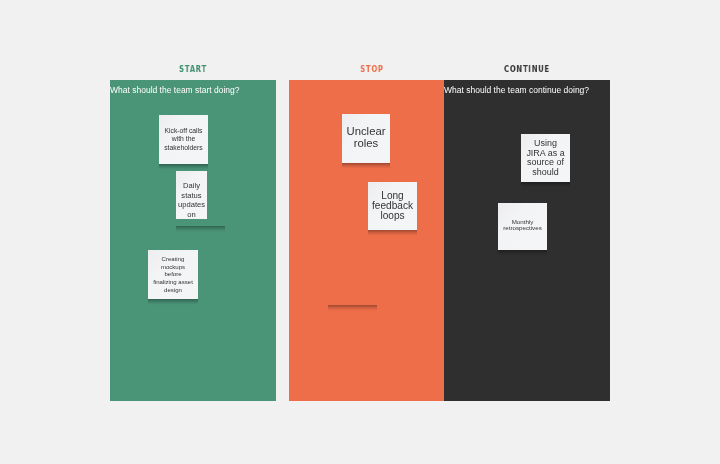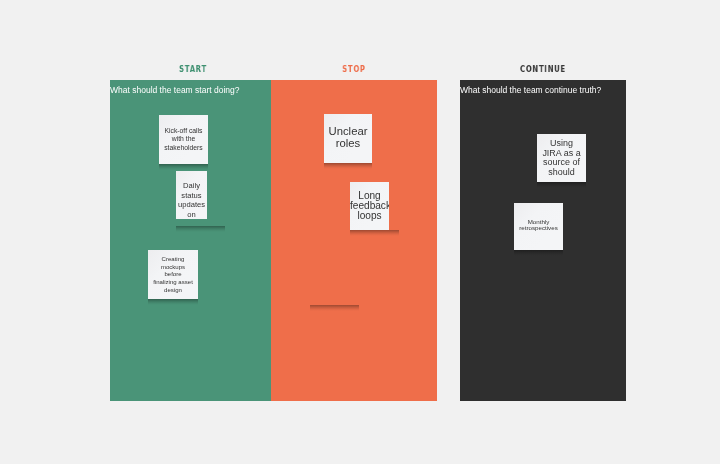--- a/index.html
+++ b/index.html
@@ -23,22 +23,22 @@
     width: 500px;
     height: 340px;
   }
   .column {
     position: absolute;
     top: 0;
     width: 166px;
     height: 340px;
   }
   .col-start    { left: 0; }
-  .col-stop     { left: 161px; }
-  .col-continue { left: 350px; }
+  .col-stop     { left: 179px; }
+  .col-continue { left: 334px; }
 
   
   .col-title {
     position: absolute;
     left: 0;
     top: 0;
     width: 166px;
     height: 19px;
     text-align: center;
     font-family: "DejaVu Sans", sans-serif;
@@ -119,21 +119,21 @@
   .s-daily     { left: 66px;  top: 145.3px; width: 49px; }
 
   .n-mockups   { left: 38px;  top: 169.3px; width: 50px; height: 49px; }
   .n-mockups  .note-text { top: 6.4px;  font-size: 6.05px; line-height: 7.7px; }
   .s-mockups   { left: 38px;  top: 218.3px; width: 50px; }
 
   .n-unclear   { left: 53px;  top: 33.3px;  width: 48px; height: 49px; }
   .n-unclear  .note-text { top: 11.4px; font-size: 11.3px; line-height: 12.1px; }
   .s-unclear   { left: 53px;  top: 82.3px;  width: 48px; }
 
-  .n-feedback  { left: 79px;  top: 101.3px; width: 39px; height: 48px; }
+  .n-feedback  { left: 79px;  top: 101.3px; width: 49px; height: 48px; }
   .n-feedback .note-text { top: 9.2px;  font-size: 10.1px; line-height: 9.8px; }
   .s-feedback  { left: 79px;  top: 149.3px; width: 49px; }
 
   .n-shifting  { left: 39px;  top: 176.3px; width: 49px; height: 48px; }
   .n-shifting .note-text { top: 4.2px;  font-size: 9.5px; line-height: 9.4px; }
   .s-shifting  { left: 39px;  top: 224.3px; width: 49px; }
 
   .n-jira      { left: 77px;  top: 53.3px;  width: 49px; height: 48px; }
   .n-jira     .note-text { top: 5.4px;  font-size: 8.95px; line-height: 9.5px; }
   .s-jira      { left: 77px;  top: 101.3px; width: 49px; }
@@ -204,21 +204,21 @@
         </div>
       </div>
 
       <div class="note-shadow s-shifting"></div>
     </div>
   </div>
 
   <div class="column col-continue">
     <div class="col-title" style="color: rgb(56, 56, 56);">CONTINUE</div>
     <div class="col-body" style="background-color: rgb(47, 47, 47);">
-      <div class="col-sub">What should the team continue truth?</div>
+      <div class="col-sub">What should the team continue doing?</div>
 
       <div class="note-shadow s-jira"></div>
       <div class="note n-jira" style="color: rgb(51, 51, 51); background-color: rgb(244, 245, 247);">
         <div class="note-face">
           <div class="note-text">Using
 JIRA as a
 source of
 should</div>
         </div>
       </div>

